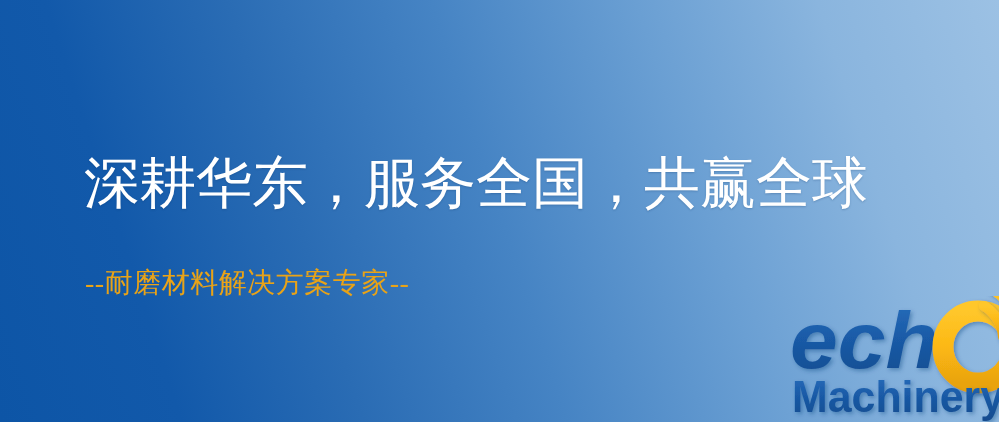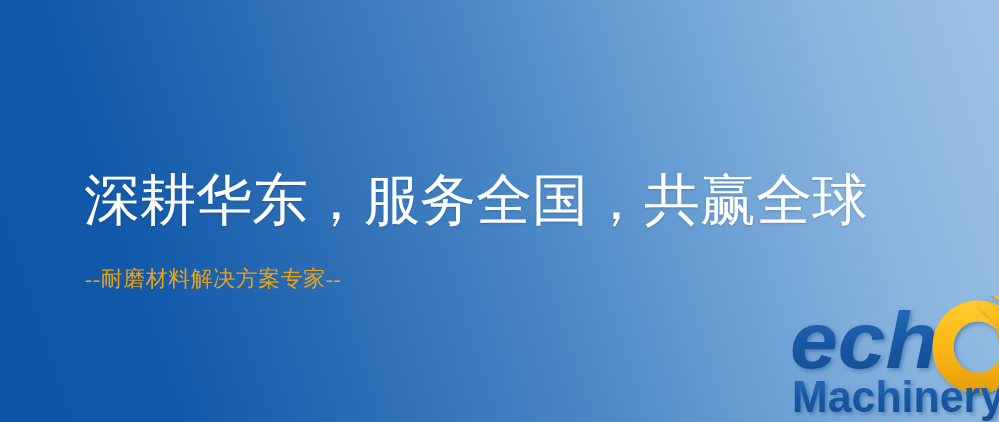--- a/index.html
+++ b/index.html
@@ -29,29 +29,28 @@
     position: absolute;
     left: 84px;
     top: 152px;
     font-size: 56px;
     line-height: 1.12;
     color: #ffffff;
     white-space: nowrap;
     letter-spacing: 0px;
     text-shadow: 0 1px 2px rgba(10, 50, 100, 0.25);
     font-family: "Liberation Serif", "DejaVu Serif", serif;
-    margin-top: 17px;
   }
 
   
   #subtitle {
     position: absolute;
     left: 85px;
     top: 266px;
-    font-size: 22px;
+    font-size: 28px;
     line-height: 1.2;
     color: #e9a317;
     white-space: nowrap;
     letter-spacing: 0.5px;
     font-family: "Liberation Serif", "DejaVu Serif", serif;
   }
 
   
   #logo {
     position: absolute;

